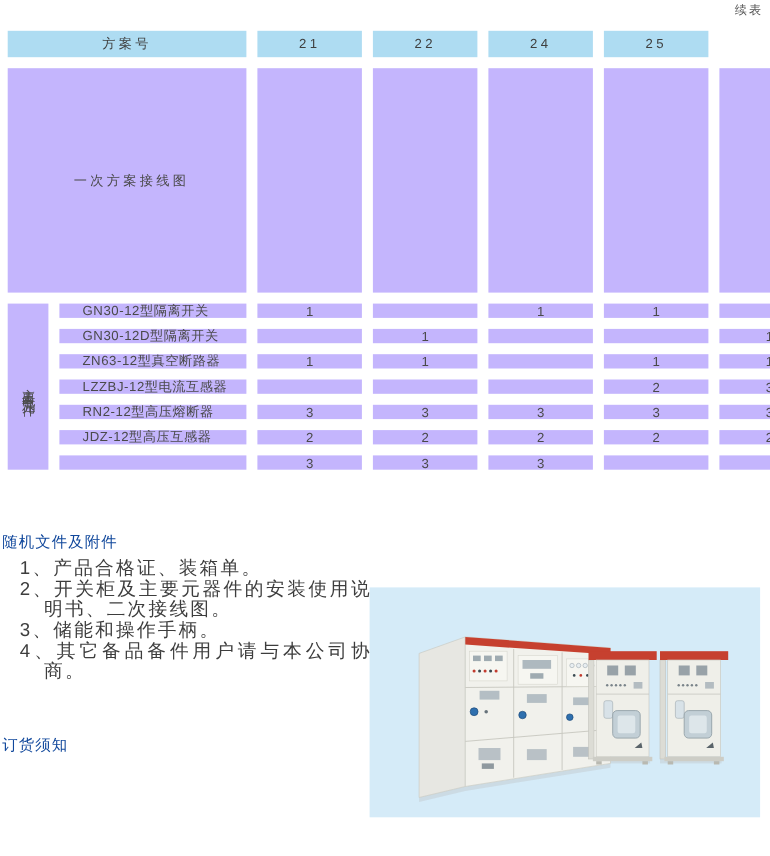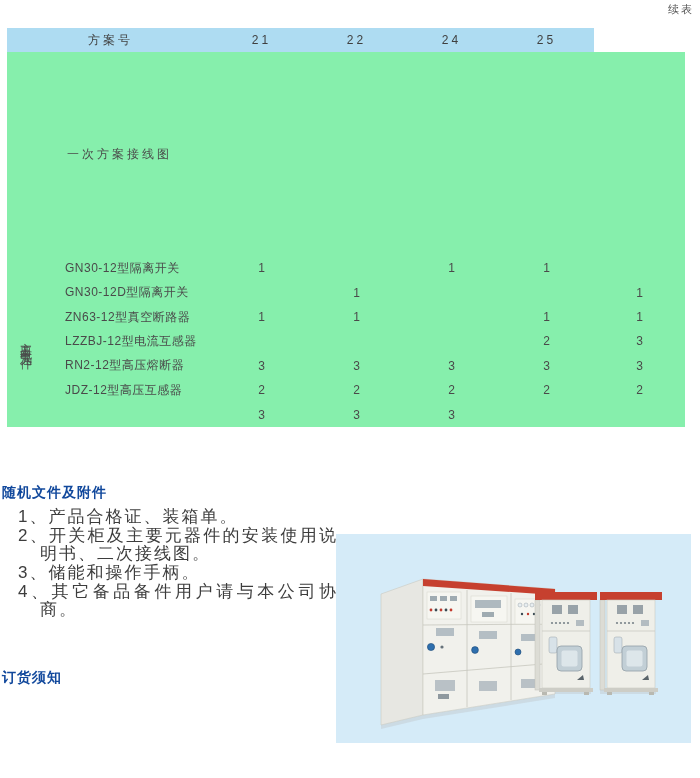--- a/index.html
+++ b/index.html
@@ -10,36 +10,36 @@
   .page{position:absolute;inset:0;}
   .continued{
     position:absolute;top:2px;right:6px;font-size:11px;color:#555;letter-spacing:2px;
   }
   
   .spec-table{
     position:absolute;left:7px;top:28px;width:690px;height:399px;
     display:grid;
     grid-template-columns:37px 170px 95px 95px 95px 95px 91px;
     grid-template-rows:24px 204px repeat(7,1fr);
-    gap:0;
+    gap:10px;
   }
   .cell{
-    background:#86efac;display:flex;align-items:center;
+    background:#c4b5fd;display:flex;align-items:center;
     font-size:12px;color:#4a4a4a;overflow:hidden;white-space:nowrap;
   }
   .th{background:#aedcf2;justify-content:center;letter-spacing:3px;color:#3f3f3f;}
   .th-label{grid-column:1 / 3;}
   .diagram-label{grid-column:1 / 3;padding-left:60px;letter-spacing:3px;}
   .group{grid-row:span 7;justify-content:center;}
   .vtext{writing-mode:vertical-rl;letter-spacing:3px;font-size:12px;color:#4a4a4a;}
   .name{padding-left:21px;letter-spacing:0.5px;}
   .qty{justify-content:center;}
   
   .sec-title{
-    position:absolute;left:2px;font-size:14px;font-weight:bold;
+    position:absolute;left:2px;font-size:14px;font-weight:normal;
     color:#11489c;letter-spacing:1px;
   }
   #doc-title{top:484px;}
   #order-title{top:669px;}
   .list{position:absolute;left:0;}
   #doc-list{top:508px;width:338px;}
   #order-list{top:663px;width:348px;}
   .list-item{
     margin-left:40px;text-indent:-22px;font-size:17px;color:#3d3d3d;
     letter-spacing:2px;line-height:18px;margin-bottom:1px;text-align:justify;

